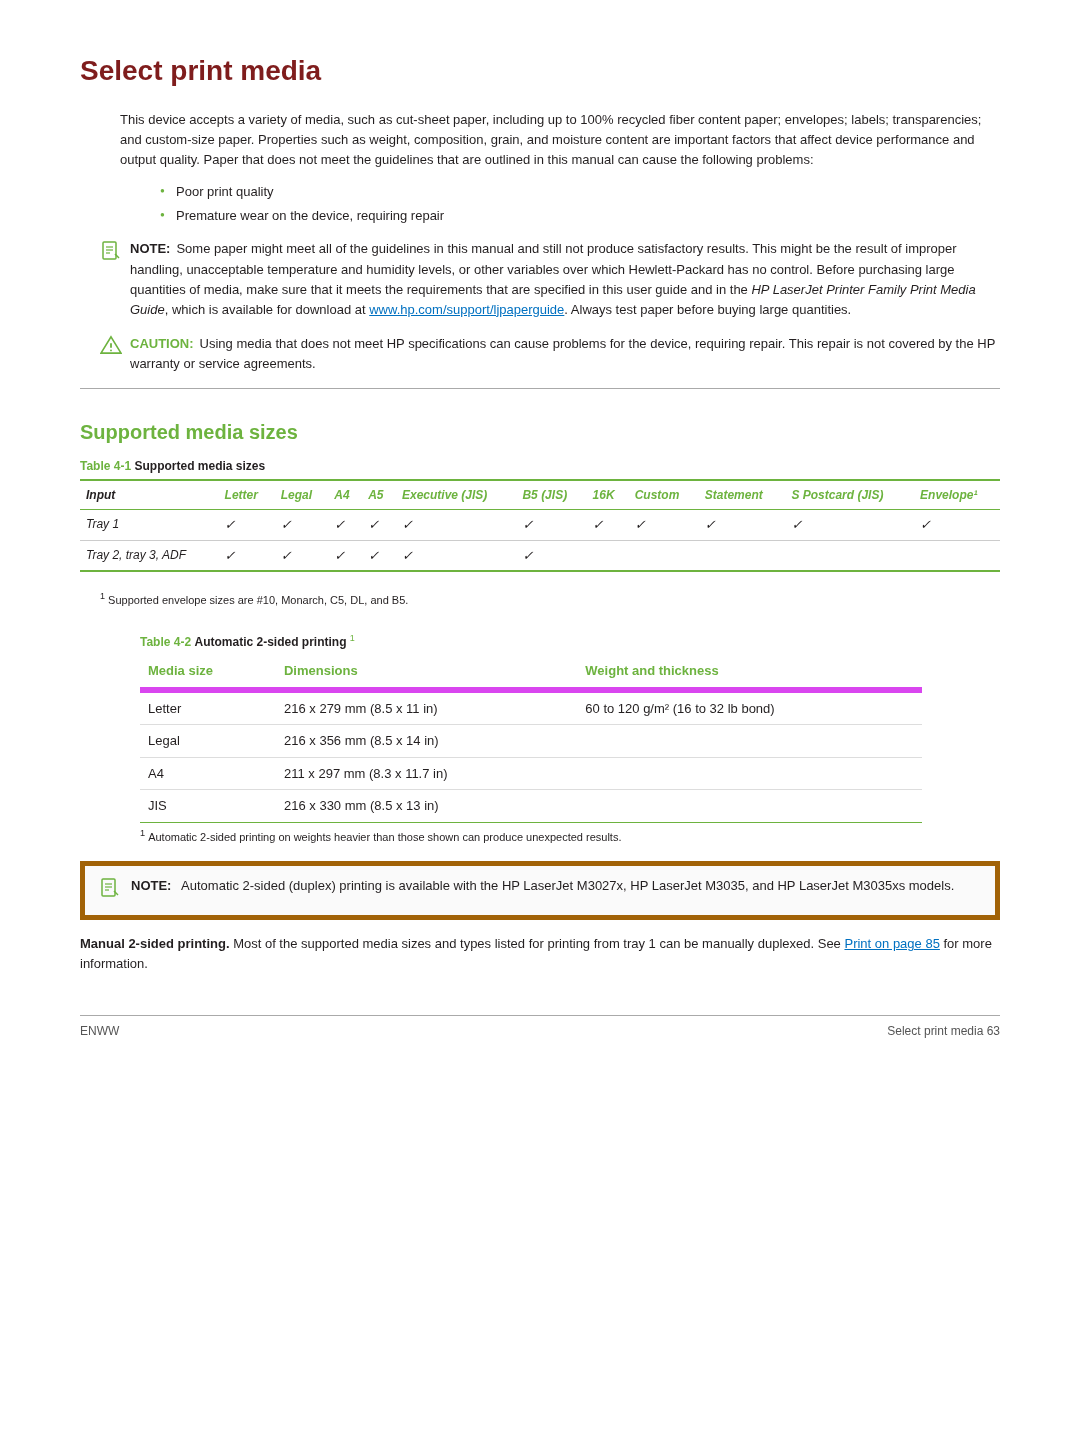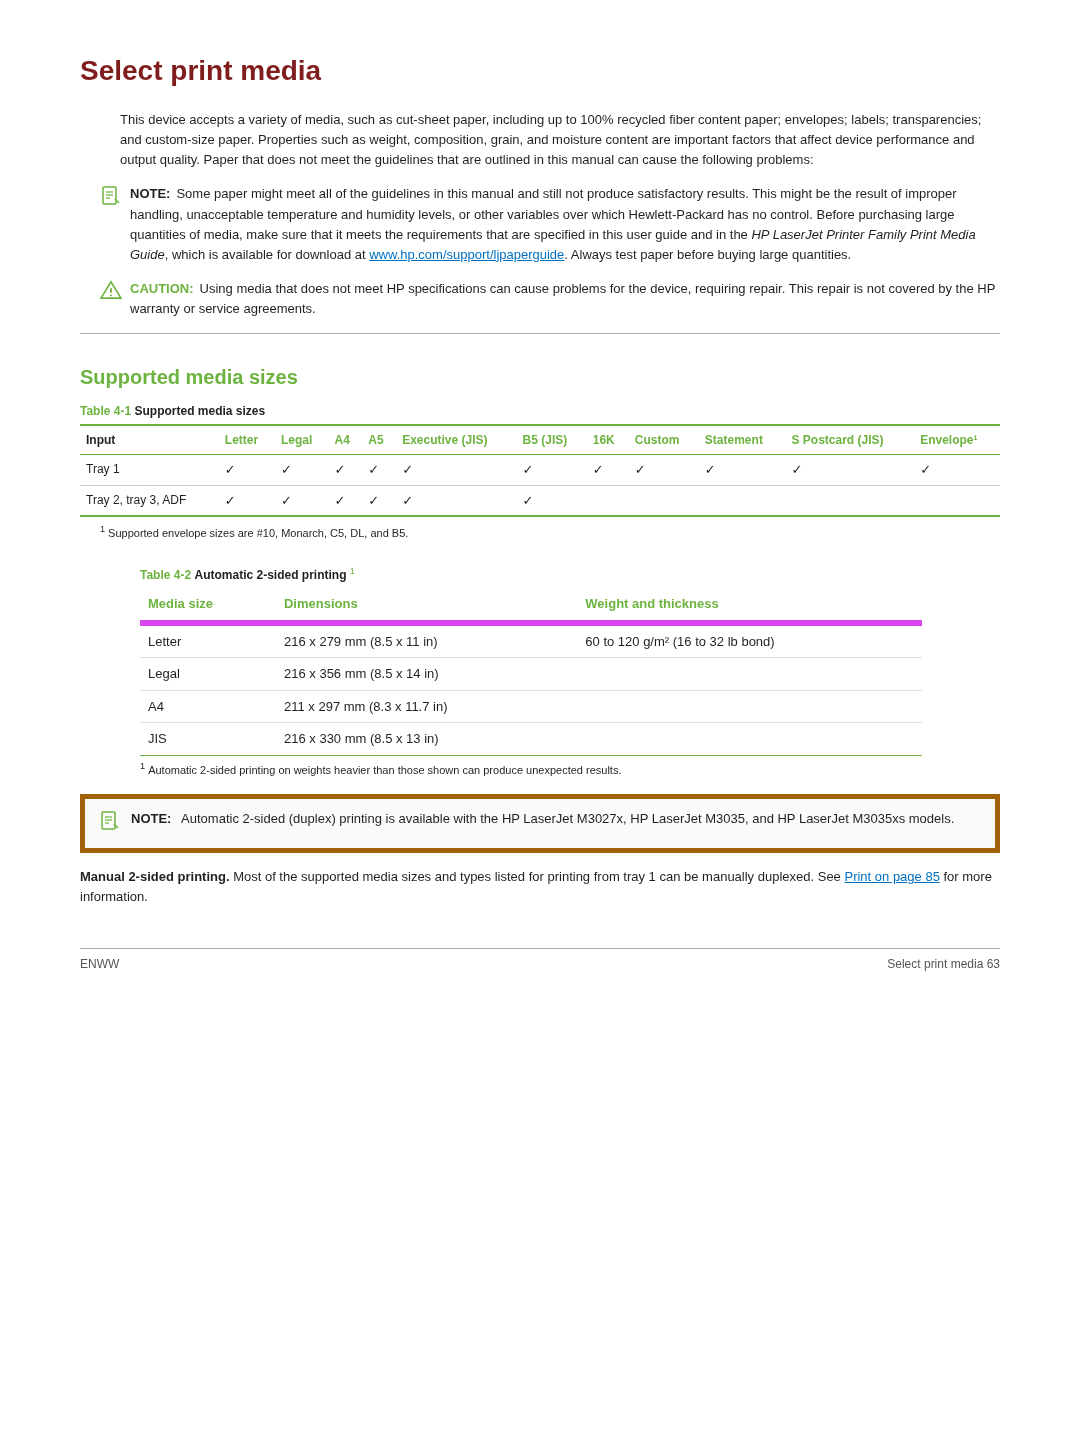--- a/index.html
+++ b/index.html
@@ -108,21 +108,22 @@
       font-weight: bold;
     }
     .table-caption .table-title {
       font-weight: bold;
     }
 
     .media-table {
       width: 100%;
       border-collapse: collapse;
       font-size: 12px;
-      margin-bottom: 6px;
+      margin-bottom: 18px;
+      font-style: italic;
     }
     .media-table thead tr {
       background: #fff;
       border-top: 2px solid #6db33f;
       border-bottom: 1px solid #6db33f;
     }
     .media-table thead th {
       color: #6db33f;
       font-weight: bold;
       padding: 5px 6px;
@@ -236,20 +237,22 @@
     }
   </style>
 </head>
 <body>
 
 <h1 class="page-title">Select print media</h1>
 
 <p class="intro-text">This device accepts a variety of media, such as cut-sheet paper, including up to 100% recycled fiber content paper; envelopes; labels; transparencies; and custom-size paper. Properties such as weight, composition, grain, and moisture content are important factors that affect device performance and output quality. Paper that does not meet the guidelines that are outlined in this manual can cause the following problems:</p>
 
 <ul class="bullet-list">
+  <li>Poor print quality</li>
+  <li>Premature wear on the device, requiring repair</li>
 </ul>
 
 <div class="note-box">
   <span class="note-icon">
     <svg viewBox="0 0 22 22" fill="none" xmlns="http://www.w3.org/2000/svg">
       <rect x="3" y="2" width="13" height="17" rx="1" stroke="#6db33f" stroke-width="1.5" fill="none"></rect>
       <line x1="6" y1="7" x2="13" y2="7" stroke="#6db33f" stroke-width="1.2"></line>
       <line x1="6" y1="10" x2="13" y2="10" stroke="#6db33f" stroke-width="1.2"></line>
       <line x1="6" y1="13" x2="10" y2="13" stroke="#6db33f" stroke-width="1.2"></line>
       <path d="M15 14 L19 18" stroke="#6db33f" stroke-width="1.5"></path>

